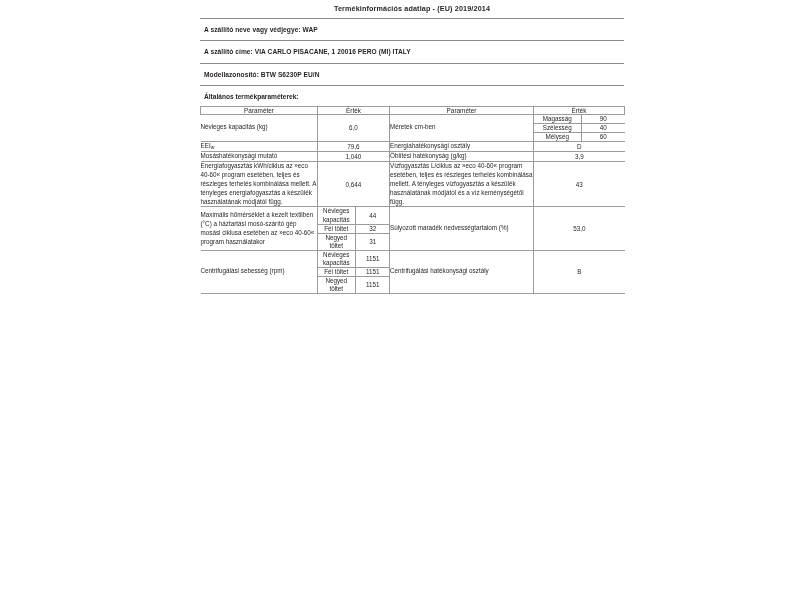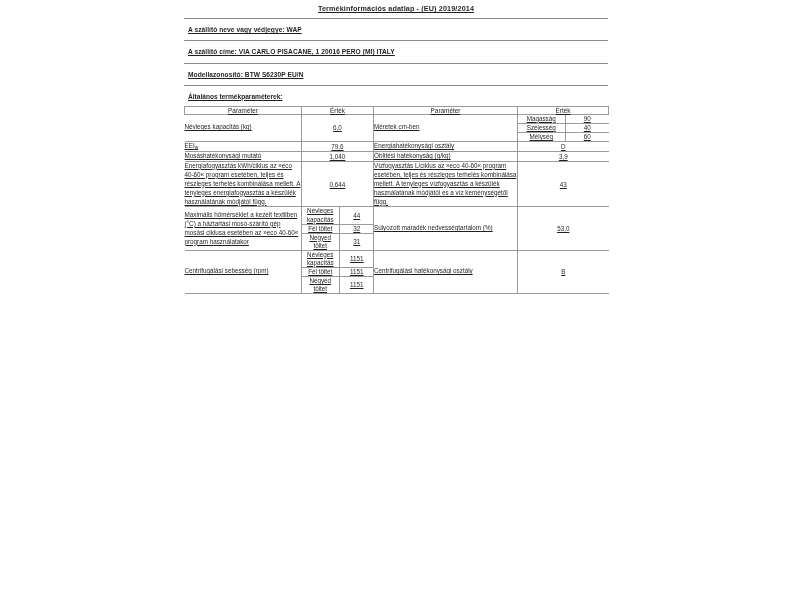--- a/index.html
+++ b/index.html
@@ -16,24 +16,23 @@
     -webkit-font-smoothing: antialiased;
   }
   .page {
     position: relative;
     width: 800px;
     height: 600px;
     box-sizing: border-box;
   }
   .sheet {
     position: absolute;
-    left: 184px;
+    left: 200px;
     top: 0;
     width: 424px;
-    text-decoration: underline;
   }
 
   
   .doc-title {
     text-align: center;
     font-size: 7.2px;
     font-weight: bold;
     letter-spacing: 0.02em;
     padding-top: 4px;
     padding-bottom: 5px;

